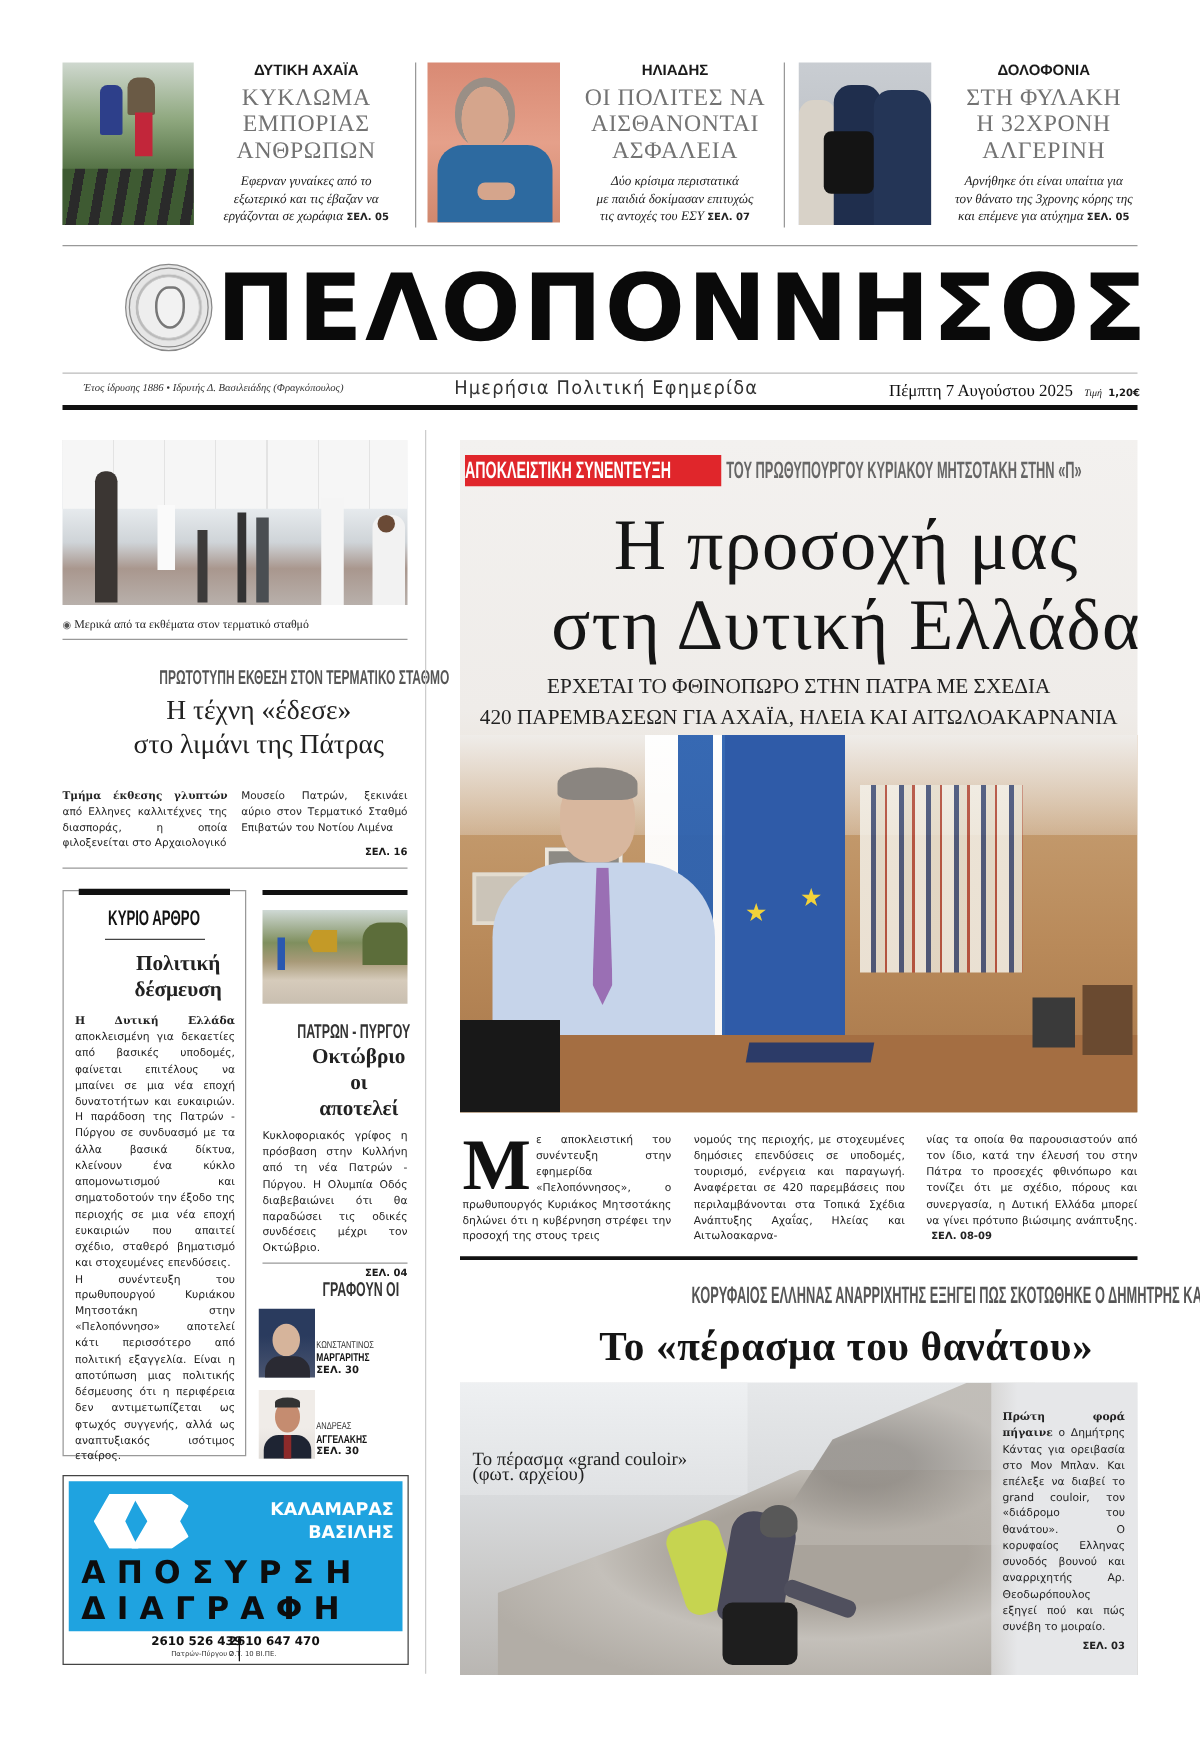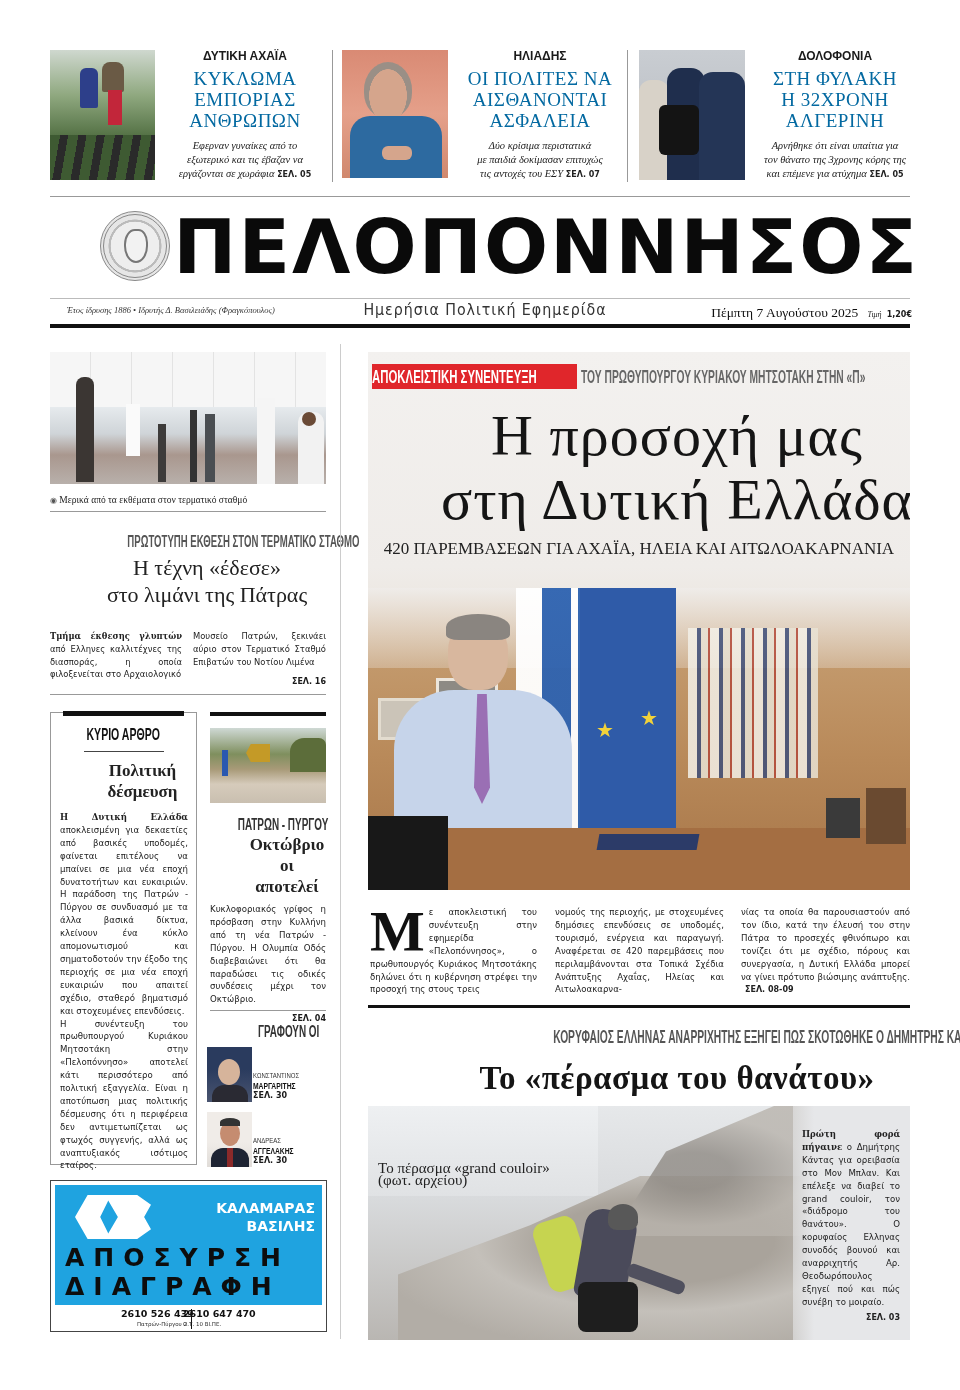--- a/index.html
+++ b/index.html
@@ -3,21 +3,21 @@
 <meta charset="utf-8">
 <style>
   * { box-sizing: border-box; margin: 0; padding: 0; }
   html, body { width: 960px; height: 1390px; background: #ffffff; overflow: hidden; }
   body { position: relative; font-family: "DejaVu Serif", serif; color: #1a1a1a; }
   .abs { position: absolute; }
   .photo { position: absolute; overflow: hidden; }
   .serif { font-family: "Liberation Serif", serif; margin-left: 38px; }
   .center { text-align: center; }
   .kicker { font-family: "Liberation Sans", sans-serif; font-weight: 700; text-align: center; letter-spacing: 0; }
-  .teaser-title { font-family: "Liberation Serif", serif; text-align: center; font-size: 19px; line-height: 21px; color: #0369a1; letter-spacing: 0.5px; }
+  .teaser-title { font-family: "Liberation Serif", serif; text-align: center; font-size: 19px; line-height: 21px; color: #737373; letter-spacing: 0.5px; }
   .teaser-sub { font-family: "Liberation Serif", serif; font-style: italic; text-align: center; font-size: 10.5px; line-height: 14px; color: #222; }
   .page-ref { font-family: "DejaVu Sans", sans-serif; font-weight: 700; font-style: normal; font-size: 8px; }
   .body-text { font-family: "DejaVu Sans", sans-serif; font-size: 8.6px; line-height: 12.9px; color: #222; text-align: justify; }
   .condensed-kicker { font-family: "Liberation Sans", sans-serif; font-weight: 700; display: inline-block; transform: scaleX(0.62); transform-origin: center; white-space: nowrap; }
   .vrule { position: absolute; width: 1px; background: #999; }
   .hrule { position: absolute; height: 1px; background: #aaa; }
 </style>
 </head>
 <body>
 
@@ -260,20 +260,21 @@
     <div style="position:absolute;left:4px;top:2px;height:25px;width:205px;background:#e0262b;overflow:hidden;">
       <span style="position:absolute;left:0;top:2px;width:335px;font-family:'Liberation Sans',sans-serif;font-weight:700;color:#fff;font-size:19px;line-height:22px;transform:scaleX(0.6);transform-origin:left;">ΑΠΟΚΛΕΙΣΤΙΚΗ ΣΥΝΕΝΤΕΥΞΗ</span>
     </div>
     <span style="position:absolute;left:213px;top:4px;font-family:'Liberation Sans',sans-serif;font-weight:700;color:#666;font-size:19px;line-height:22px;transform:scaleX(0.54);transform-origin:left;">ΤΟΥ ΠΡΩΘΥΠΟΥΡΓΟΥ ΚΥΡΙΑΚΟΥ ΜΗΤΣΟΤΑΚΗ ΣΤΗΝ «Π»</span>
   </div>
   <div class="serif center" style="position:absolute;left:0;top:52px;width:542px;font-size:58px;line-height:64px;color:#151515;letter-spacing:1px;">
     <div>Η προσοχή μας</div>
     <div>στη Δυτική Ελλάδα</div>
   </div>
   <div class="center" style="position:absolute;left:0;top:184px;width:542px;font-family:'Liberation Serif',serif;font-size:17px;line-height:25px;color:#222;white-space:nowrap;">
+    <div>ΕΡΧΕΤΑΙ ΤΟ ΦΘΙΝΟΠΩΡΟ ΣΤΗΝ ΠΑΤΡΑ ΜΕ ΣΧΕΔΙΑ</div>
     <div>420 ΠΑΡΕΜΒΑΣΕΩΝ ΓΙΑ ΑΧΑΪΑ, ΗΛΕΙΑ ΚΑΙ ΑΙΤΩΛΟΑΚΑΡΝΑΝΙΑ</div>
   </div>
 </div>
 
 <div class="abs" style="left:370px;top:906px;width:167px;">
   <div class="serif" style="float:left;font-size:58px;line-height:48px;margin:2px 4px 0 0;font-weight:700;color:#111;">Μ</div>
   <div class="body-text" style="font-size:8.6px;line-height:12.9px;">ε αποκλειστική του συνέντευξη στην εφημερίδα «Πελοπόννησος», ο πρωθυπουργός Κυριάκος Μητσοτάκης δηλώνει ότι η κυβέρνηση στρέφει την προσοχή της στους τρεις</div>
 </div>
 <div class="abs" style="left:555px;top:906px;width:169px;">
   <div class="body-text" style="font-size:8.6px;line-height:12.9px;">νομούς της περιοχής, με στοχευμένες δημόσιες επενδύσεις σε υποδομές, τουρισμό, ενέργεια και παραγωγή. Αναφέρεται σε 420 παρεμβάσεις που περιλαμβάνονται στα Τοπικά Σχέδια Ανάπτυξης Αχαΐας, Ηλείας και Αιτωλοακαρνα-</div>

